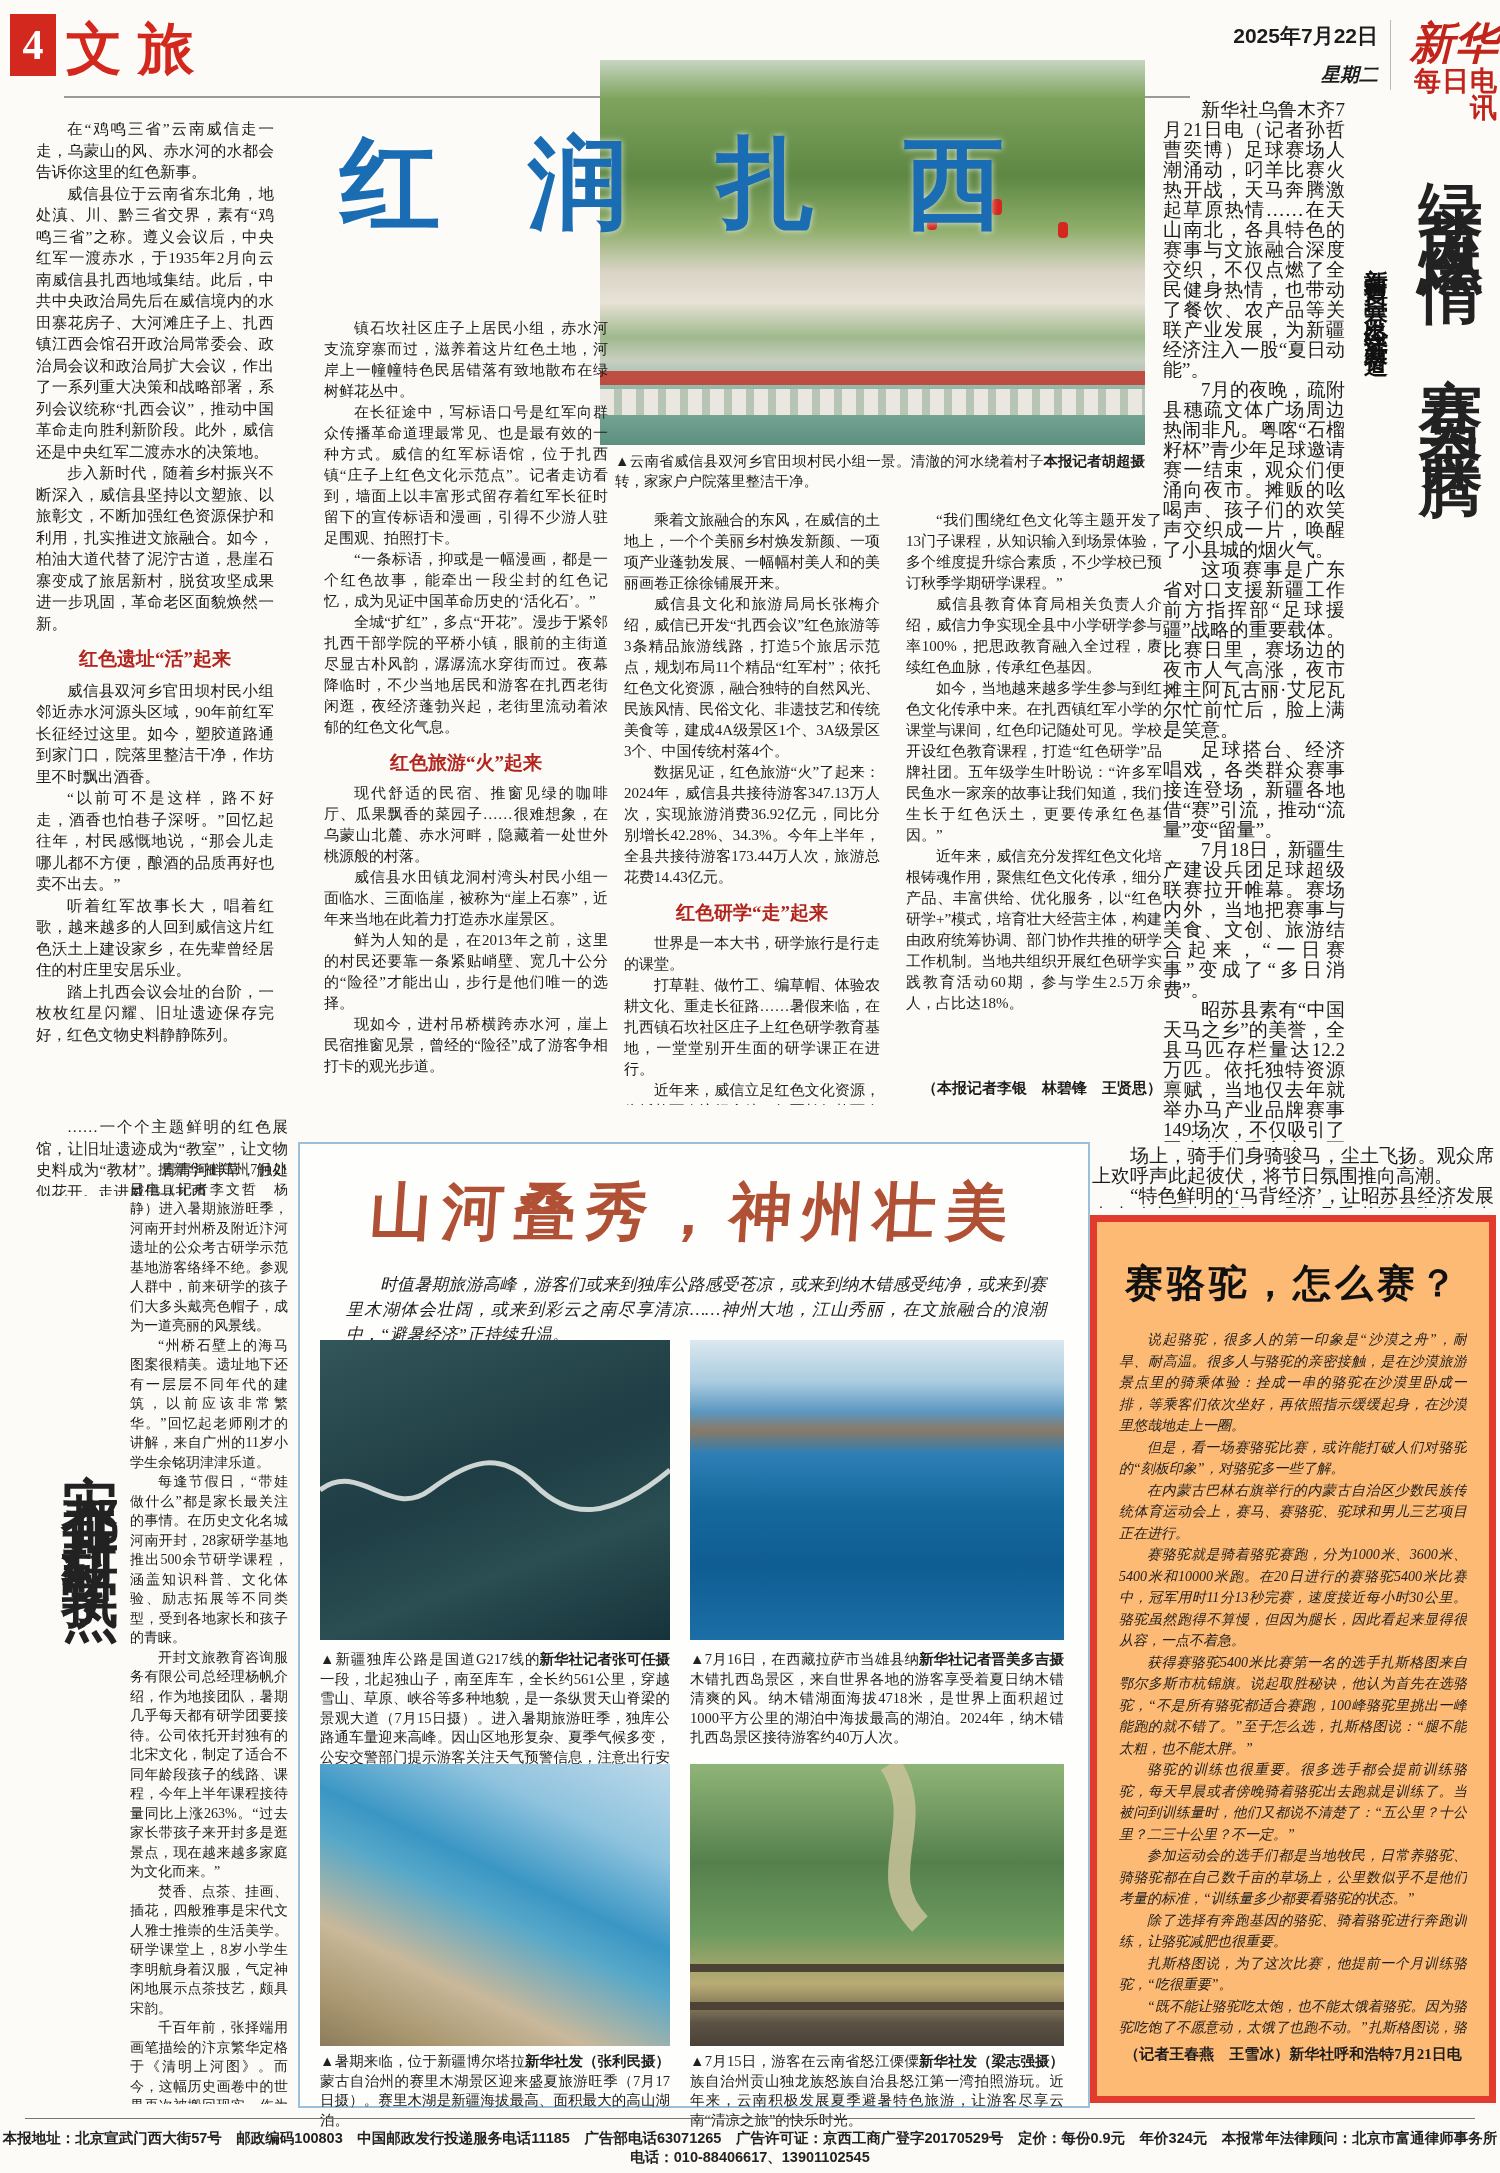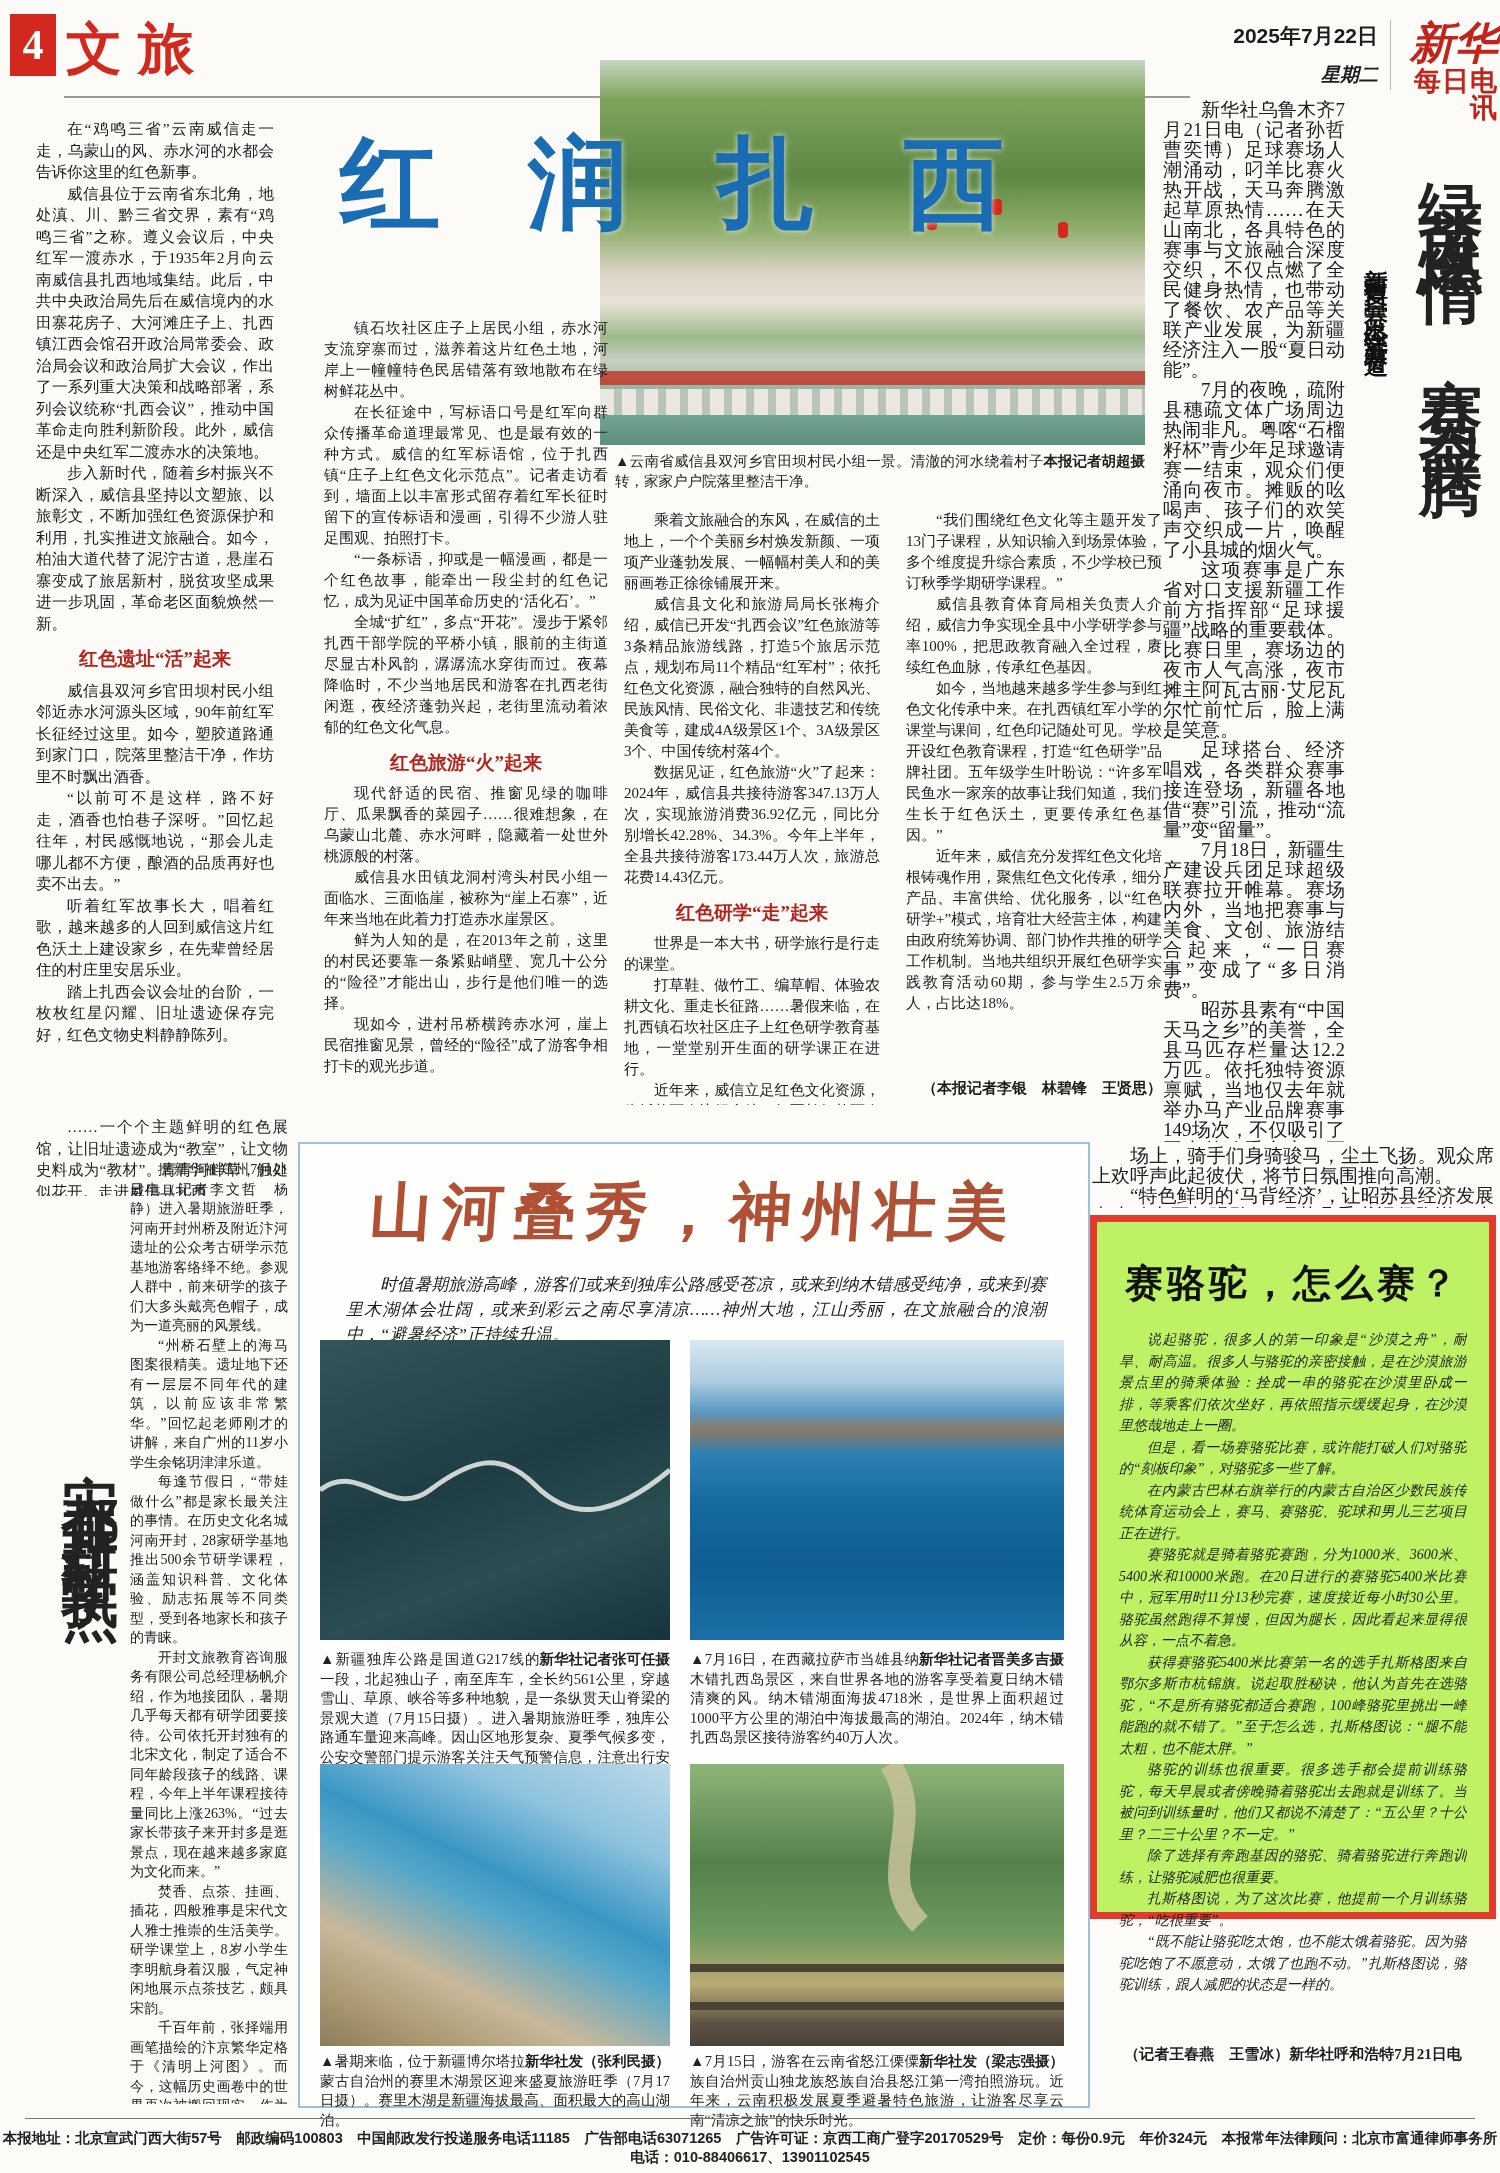--- a/index.html
+++ b/index.html
@@ -54,21 +54,21 @@
   .ph-duku{left:20px;top:196px;width:350px;height:300px;
      background:linear-gradient(160deg,#33565a 0%,#1e3d44 45%,#2a4e52 70%,#16333b 100%);}
   .ph-namco{left:390px;top:196px;width:374px;height:300px;
      background:linear-gradient(180deg,#dbe8ef 0%,#aacbdf 14%,#5b97c0 24%,#8a7a66 30%,#2e7fb5 38%,#15699d 55%,#0f5d93 75%,#1b6fa6 100%);}
   .ph-sailimu{left:20px;top:620px;width:350px;height:282px;
      background:linear-gradient(205deg,#bcd9ea 0%,#8fc3de 22%,#3a96c4 42%,#57a8c9 52%,#c9b89a 72%,#a8976f 88%,#8c7c5c 100%);}
   .ph-nujiang{left:390px;top:620px;width:374px;height:282px;
      background:linear-gradient(180deg,#8fb477 0%,#55804d 35%,#6d9a5e 60%,#b9ab74 78%,#5c5244 92%,#4a4238 100%);}
   .panel .cap{position:absolute;}
   
-  .redbox{left:1090px;top:1215px;width:406px;height:704px;border:7px solid #e23b2e;background:#bef264;
+  .redbox{left:1090px;top:1215px;width:406px;height:888px;border:7px solid #e23b2e;background:#fdba74;
           padding:18px 22px;box-sizing:border-box;}
   .redbox h2{margin:18px 0 20px 0;text-align:center;font-size:38px;font-weight:600;letter-spacing:4px;color:#111;}
   .redbox .body{font-size:14px;line-height:21.5px;text-align:justify;font-style:italic;overflow:hidden;height:712px;}
   .redbox .body p.para{margin:0;text-indent:2em;}
   .camel-byline{font-weight:bold;font-style:normal;text-align:center;font-size:15px;margin-top:4px;}
   
   .kf-title{left:50px;top:1428px;height:678px;width:78px;font-size:57px;font-weight:bold;letter-spacing:19px;color:#222;}
   
   .foot-rule{left:25px;top:2118px;width:1450px;height:1px;background:#777;}
   .footer{left:0;top:2129px;width:100%;text-align:center;font-family:"Liberation Sans",sans-serif;
@@ -238,20 +238,21 @@
   <div class="abs redbox">
     <h2>赛骆驼，怎么赛？</h2>
     <div class="body">
       <div>
           <p class="para">说起骆驼，很多人的第一印象是“沙漠之舟”，耐旱、耐高温。很多人与骆驼的亲密接触，是在沙漠旅游景点里的骑乘体验：拴成一串的骆驼在沙漠里卧成一排，等乘客们依次坐好，再依照指示缓缓起身，在沙漠里悠哉地走上一圈。</p>
           <p class="para">但是，看一场赛骆驼比赛，或许能打破人们对骆驼的“刻板印象”，对骆驼多一些了解。</p>
           <p class="para">在内蒙古巴林右旗举行的内蒙古自治区少数民族传统体育运动会上，赛马、赛骆驼、驼球和男儿三艺项目正在进行。</p>
           <p class="para">赛骆驼就是骑着骆驼赛跑，分为1000米、3600米、5400米和10000米跑。在20日进行的赛骆驼5400米比赛中，冠军用时11分13秒完赛，速度接近每小时30公里。骆驼虽然跑得不算慢，但因为腿长，因此看起来显得很从容，一点不着急。</p>
           <p class="para">获得赛骆驼5400米比赛第一名的选手扎斯格图来自鄂尔多斯市杭锦旗。说起取胜秘诀，他认为首先在选骆驼，“不是所有骆驼都适合赛跑，100峰骆驼里挑出一峰能跑的就不错了。”至于怎么选，扎斯格图说：“腿不能太粗，也不能太胖。”</p>
           <p class="para">骆驼的训练也很重要。很多选手都会提前训练骆驼，每天早晨或者傍晚骑着骆驼出去跑就是训练了。当被问到训练量时，他们又都说不清楚了：“五公里？十公里？二三十公里？不一定。”</p>
+          <p class="para">参加运动会的选手们都是当地牧民，日常养骆驼、骑骆驼都在自己数千亩的草场上，公里数似乎不是他们考量的标准，“训练量多少都要看骆驼的状态。”</p>
           <p class="para">除了选择有奔跑基因的骆驼、骑着骆驼进行奔跑训练，让骆驼减肥也很重要。</p>
           <p class="para">扎斯格图说，为了这次比赛，他提前一个月训练骆驼，“吃很重要”。</p>
           <p class="para">“既不能让骆驼吃太饱，也不能太饿着骆驼。因为骆驼吃饱了不愿意动，太饿了也跑不动。”扎斯格图说，骆驼训练，跟人减肥的状态是一样的。</p>
         </div>
     </div>
     <div class="camel-byline">（记者王春燕　王雪冰）新华社呼和浩特7月21日电</div>
   </div>
 
   <div class="abs foot-rule"></div>
   <div class="abs footer">本报地址：北京宣武门西大街57号　邮政编码100803　中国邮政发行投递服务电话11185　广告部电话63071265　广告许可证：京西工商广登字20170529号　定价：每份0.9元　年价324元　本报常年法律顾问：北京市富通律师事务所　电话：010-88406617、13901102545</div>

